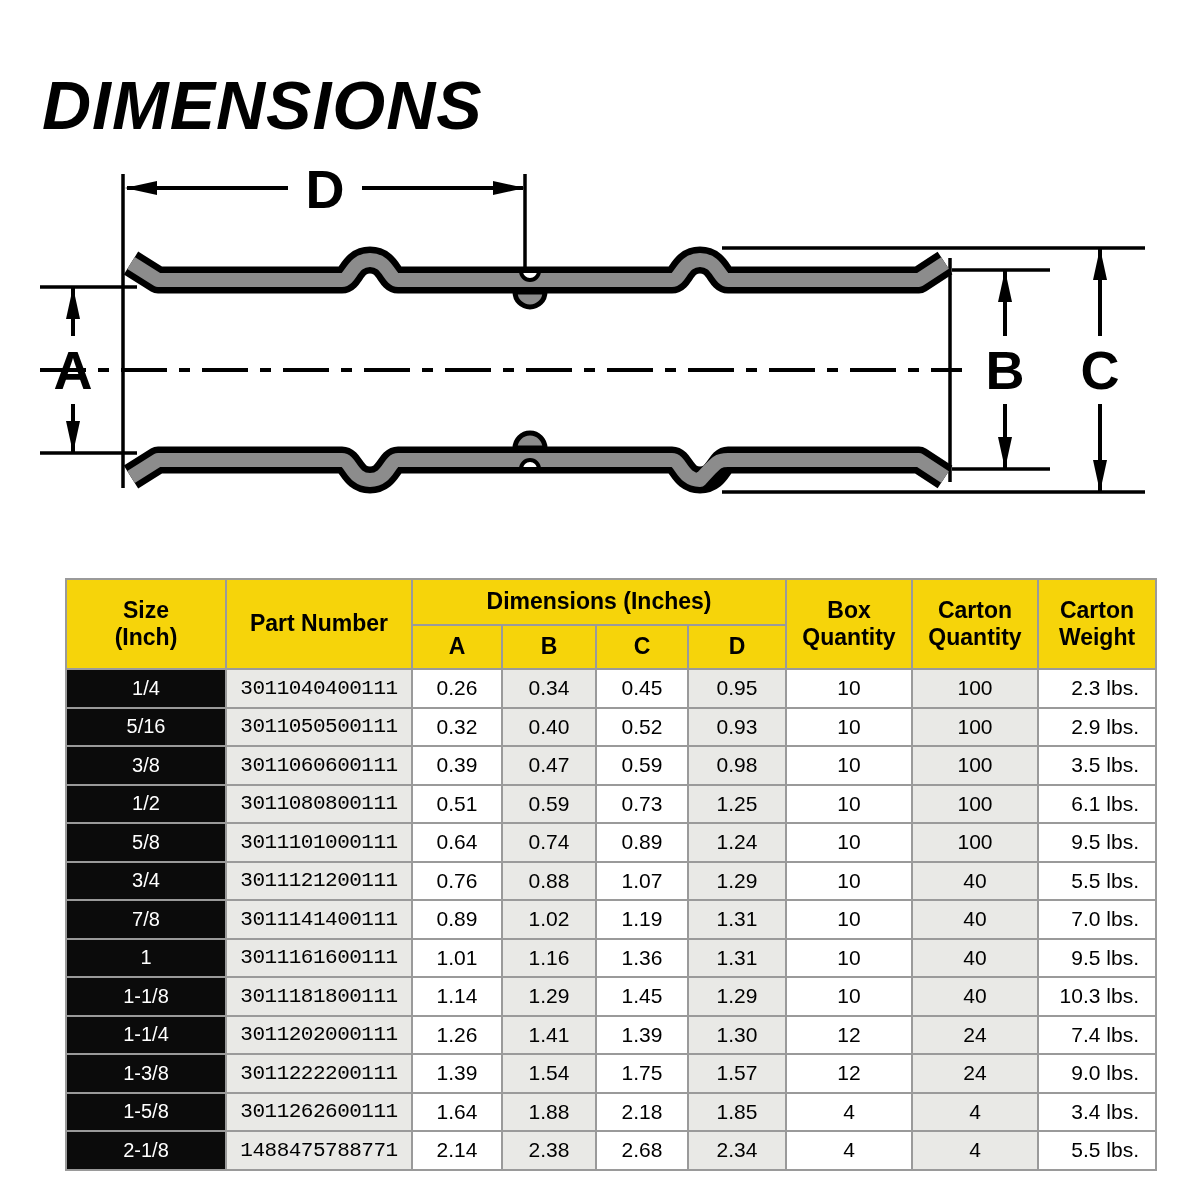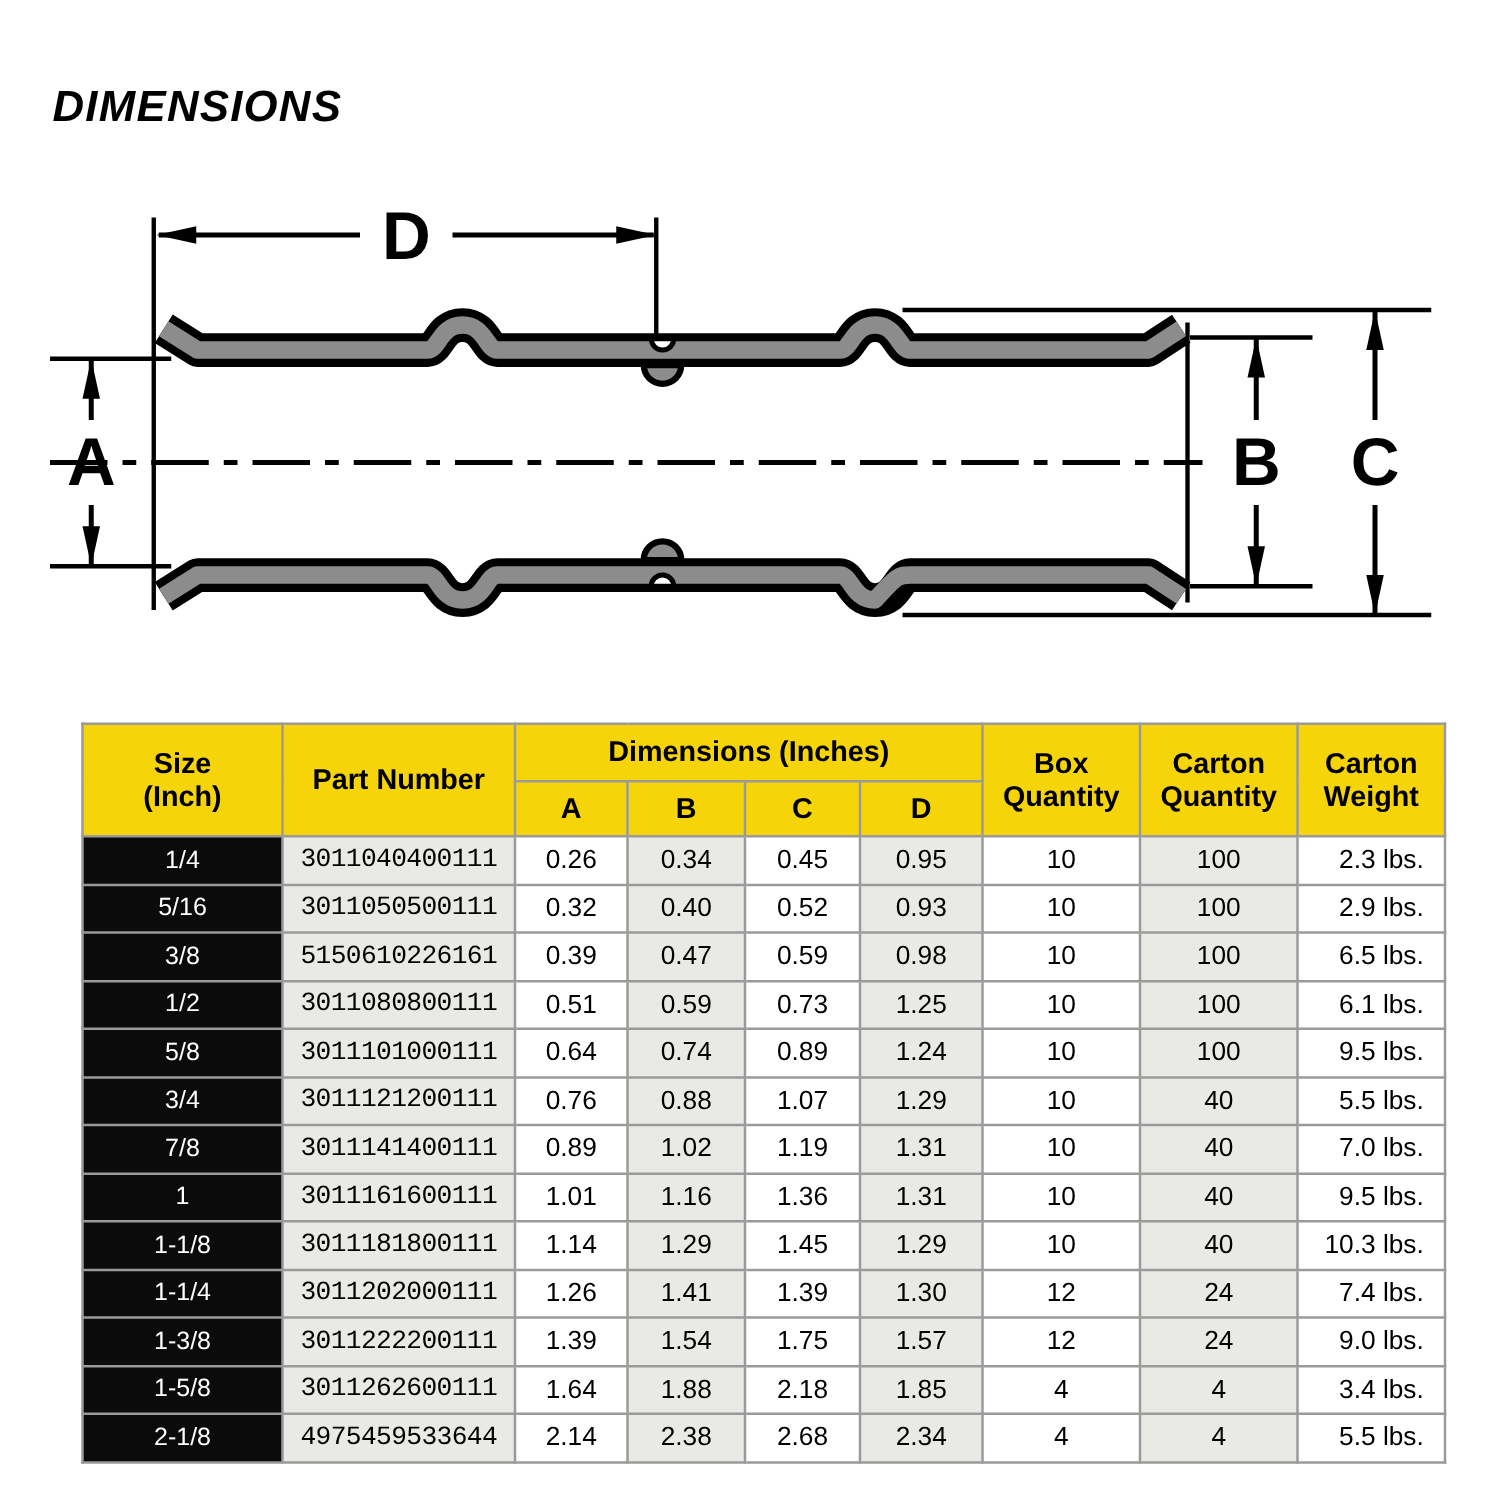--- a/index.html
+++ b/index.html
@@ -6,21 +6,21 @@
     --yellow:#F6D40A; --shade:#E9E9E6; --cellblack:#0B0B0B; --metal:#8C8C8C;
     --border:#9a9a9a;
   }
   html,body{margin:0;padding:0;}
   body{
     width:1200px;height:1200px;position:relative;background:#ffffff;
     font-family:"Liberation Sans", sans-serif;color:#000;overflow:hidden;
   }
   .title{
     position:absolute;left:42px;top:66px;margin:0;
-    font-size:35px;font-weight:bold;font-style:italic;letter-spacing:1px;
+    font-size:68px;font-weight:bold;font-style:italic;letter-spacing:1px;
   }
   .diagram{position:absolute;left:0;top:140px;}
   .dim-label{font-family:"Liberation Sans",sans-serif;font-size:54px;font-weight:bold;}
   
   .table-wrap{position:absolute;left:65px;top:578px;}
   table{
     border-collapse:collapse;table-layout:fixed;width:1090px;
     font-family:"Liberation Sans",sans-serif;
   }
   th,td{border:2px solid var(--border);padding:0;text-align:center;vertical-align:middle;}
@@ -164,28 +164,28 @@
           <td class="col-a">0.32</td>
           <td class="col-b">0.40</td>
           <td class="col-c">0.52</td>
           <td class="col-d">0.93</td>
           <td class="col-box">10</td>
           <td class="col-carton">100</td>
           <td class="col-weight">2.9 lbs.</td>
         </tr>
         <tr>
           <td class="col-size">3/8</td>
-          <td class="col-part">5150610226161</td>
+          <td class="col-part">3011060600111</td>
           <td class="col-a">0.39</td>
           <td class="col-b">0.47</td>
           <td class="col-c">0.59</td>
           <td class="col-d">0.98</td>
           <td class="col-box">10</td>
           <td class="col-carton">100</td>
-          <td class="col-weight">6.5 lbs.</td>
+          <td class="col-weight">3.5 lbs.</td>
         </tr>
         <tr>
           <td class="col-size">1/2</td>
           <td class="col-part">3011080800111</td>
           <td class="col-a">0.51</td>
           <td class="col-b">0.59</td>
           <td class="col-c">0.73</td>
           <td class="col-d">1.25</td>
           <td class="col-box">10</td>
           <td class="col-carton">100</td>
@@ -274,21 +274,21 @@
           <td class="col-a">1.64</td>
           <td class="col-b">1.88</td>
           <td class="col-c">2.18</td>
           <td class="col-d">1.85</td>
           <td class="col-box">4</td>
           <td class="col-carton">4</td>
           <td class="col-weight">3.4 lbs.</td>
         </tr>
         <tr>
           <td class="col-size">2-1/8</td>
-          <td class="col-part">4975459533644</td>
+          <td class="col-part">1488475788771</td>
           <td class="col-a">2.14</td>
           <td class="col-b">2.38</td>
           <td class="col-c">2.68</td>
           <td class="col-d">2.34</td>
           <td class="col-box">4</td>
           <td class="col-carton">4</td>
           <td class="col-weight">5.5 lbs.</td>
         </tr>
       </tbody>
   </table>

